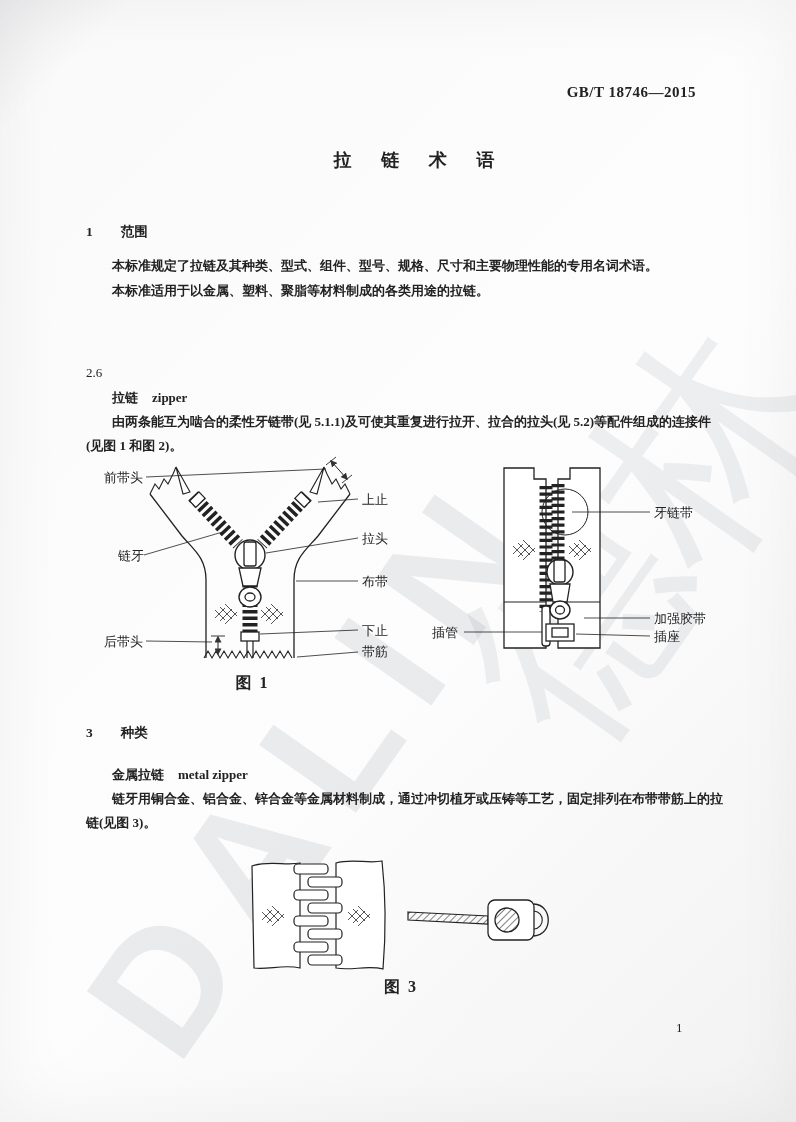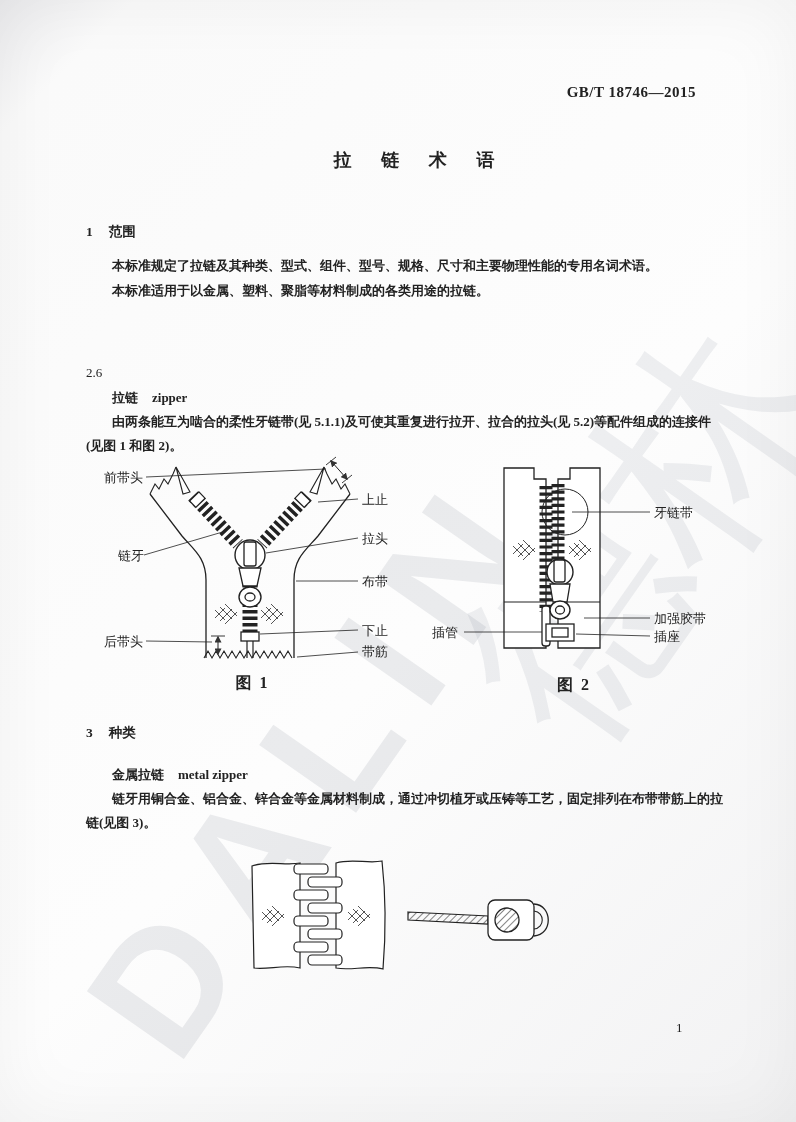--- a/index.html
+++ b/index.html
@@ -12,21 +12,21 @@
     color:rgba(125,135,148,0.15);transform:rotate(-55deg);font-family:"Liberation Sans",sans-serif;}
   .wm-cjk{left:520px;top:568px;font-size:215px;color:rgba(125,135,148,0.12);transform:rotate(-55deg);}
   .content{position:absolute;inset:0;z-index:1;}
   .abs{position:absolute;}
   .std-code{top:84px;right:100px;font-size:15px;font-weight:bold;letter-spacing:0.5px;}
   .doc-title{top:148px;left:16px;width:100%;margin:0;text-align:center;font-size:18px;
     font-weight:bold;letter-spacing:0.7em;text-indent:0.7em;}
   .blk{left:86px;width:640px;font-size:13px;line-height:25px;}
   .sec-h{font-weight:bold;font-size:13.5px;}
   .sec-no{display:inline-block;}
-  .sec-t{display:inline-block;margin-left:16px;}
+  .sec-t{display:inline-block;margin-left:28px;}
   .blk p{margin:0;text-indent:2em;font-weight:bold;}
   .blk .pgap{margin-top:9px;}
   .term-line{font-weight:bold;text-indent:2em;}
   .term-en{margin-left:14px;}
   .def{line-height:24px;}
   .figure{position:absolute;}
   .fig-cap{text-align:center;font-size:16px;font-weight:bold;margin-top:1px;letter-spacing:2px;}
   svg text{font-size:13px;fill:#222;font-family:"Liberation Serif","DejaVu Serif",serif;}
   .page-num{top:1020px;left:676px;font-size:13px;}
 </style>
@@ -183,21 +183,20 @@
             <path d="M226,184 L152,182"></path>
           </g>
         </g>
         <g stroke="none" fill="#222">
           <text x="230" y="65">牙链带</text>
           <text x="8" y="185">插管</text>
           <text x="230" y="171">加强胶带</text>
           <text x="230" y="189">插座</text>
         </g>
       </svg>
-      <div class="fig-cap">图 2</div>
     </div>
 
     <div class="abs blk" style="top:720px">
       <div class="sec-h">
         <span class="sec-no">3</span><span class="sec-t">种类</span>
       </div>
     </div>
 
     <div class="abs blk" style="top:762px">
       <div class="term-line">
@@ -233,18 +232,19 @@
 
           <g>
             <polygon points="172,60 252,64 252,72 172,68" fill="url(#hp)"></polygon>
             <rect x="252" y="48" width="46" height="40" rx="7" fill="#fff" stroke-width="1.3"></rect>
             <circle cx="271" cy="68" r="12" fill="url(#hp)" stroke-width="1.3"></circle>
             <path d="M298,52 C317,53 317,83 298,84" stroke-width="1.3"></path>
             <path d="M298,59 C309,60 309,76 298,77" stroke-width="1.1"></path>
           </g>
         </g>
       </svg>
+      <div class="fig-cap">图 3</div>
     </div>
 
     <div class="abs page-num">1</div>
 
   </div>
 </div>
 
 </body></html>

